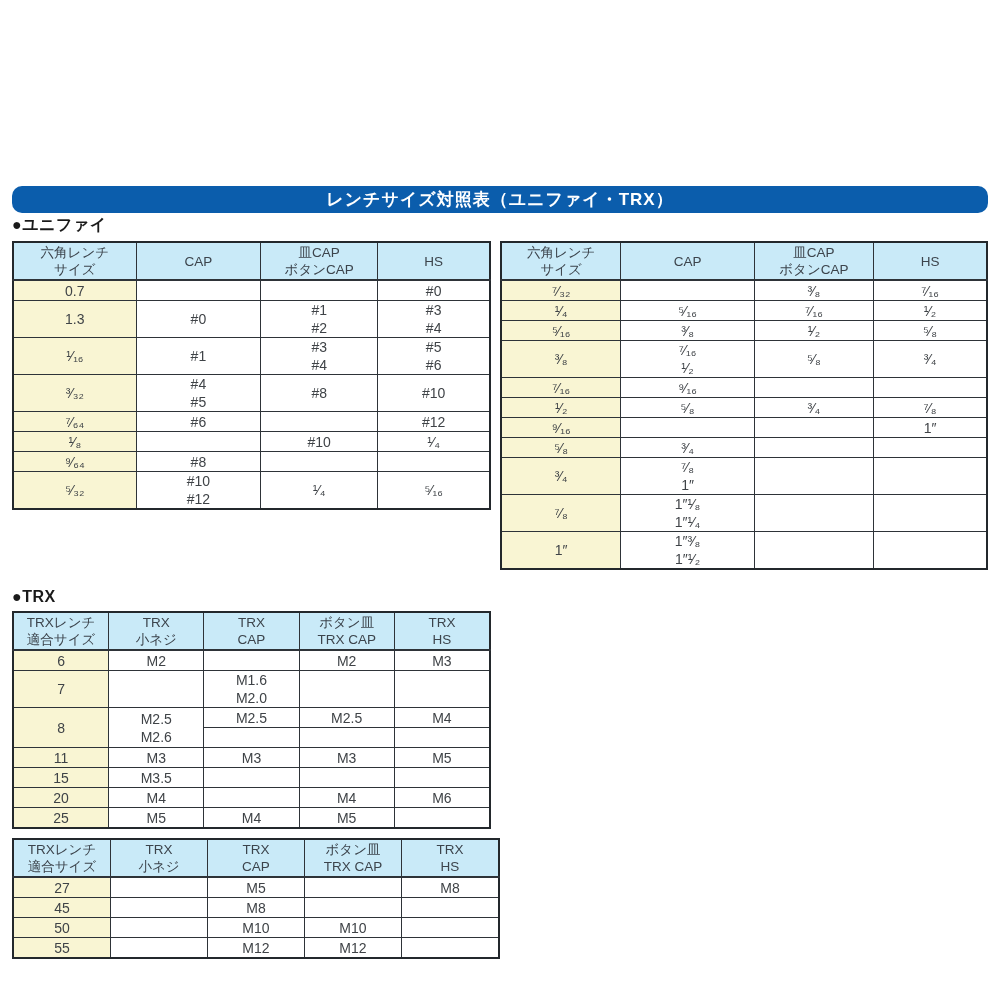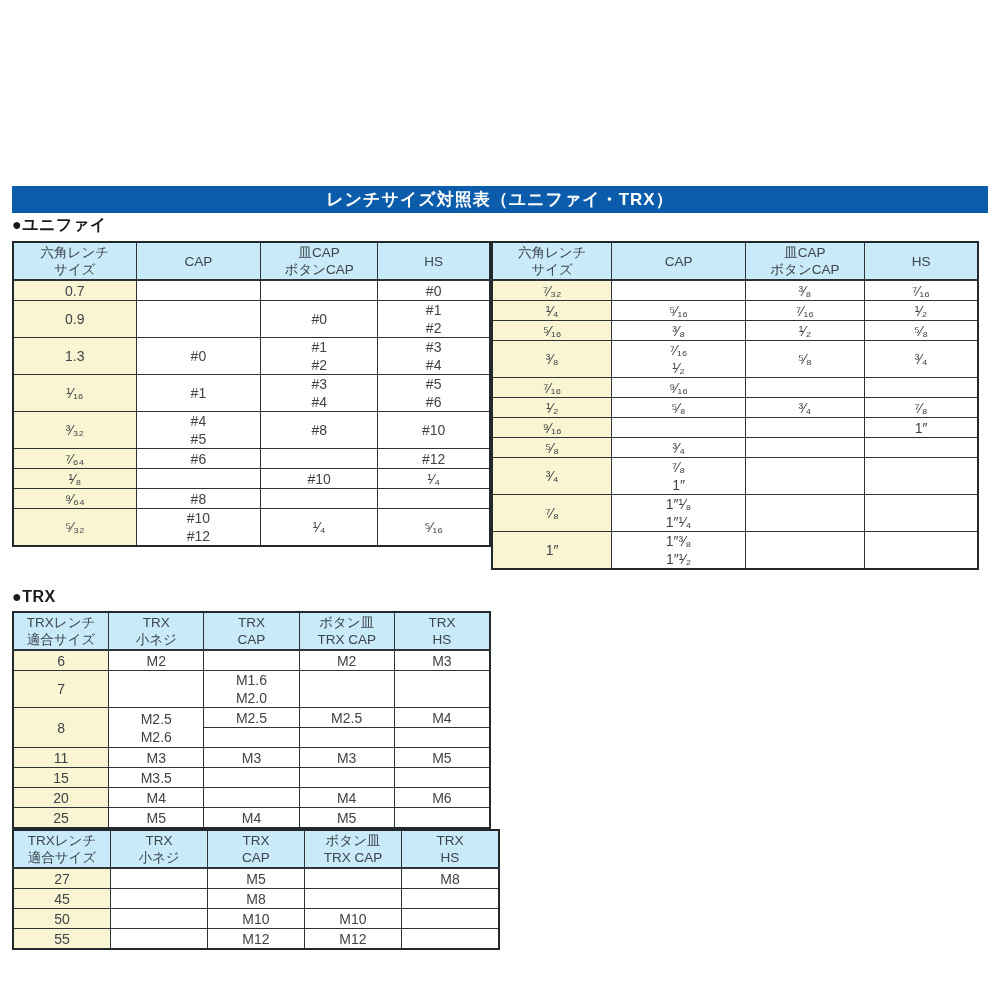--- a/index.html
+++ b/index.html
@@ -6,29 +6,30 @@
   body{
     width:1000px;height:1000px;position:relative;background:#ffffff;
     font-family:"Liberation Sans","DejaVu Sans",sans-serif;
     color:#3f4347;
   }
   .title-bar{
     position:absolute;left:12px;top:186px;width:976px;height:27px;
     background:var(--title-bg,#0b5dac);color:#ffffff;
     font-size:17px;font-weight:bold;text-align:center;line-height:27px;
     letter-spacing:1px;
+    border-radius:10px;
   }
   .section-label{
     position:absolute;left:12px;font-size:16px;font-weight:bold;color:#1a1a1a;
     letter-spacing:0.5px;
   }
   #uni-label{top:215px;}
   #trx-label{top:588px;}
   .tables-row{
-    position:absolute;left:12px;width:976px;display:flex;align-items:flex-start;
+    position:absolute;left:12px;width:976px;display:flex;gap:9px;align-items:flex-start;
   }
   #uni-tables{top:241px;}
   #trx-tables{top:611px;flex-direction:column;}
   table{
     border-collapse:collapse;table-layout:fixed;
     border:2px solid #23282c;
   }
   .tbl-left{width:479px;}
   .tbl-right{width:488px;}
   th,td{
@@ -75,27 +76,20 @@
         </tr>
       </thead>
       <tbody>
         <tr>
           <td class="y">0.7</td>
           <td></td>
           <td></td>
           <td>#0</td>
         </tr>
         <tr>
-          <td class="y">0.9</td>
-          <td></td>
-          <td>#0</td>
-          <td>#1
-#2</td>
-        </tr>
-        <tr>
           <td class="y">1.3</td>
           <td>#0</td>
           <td>#1
 #2</td>
           <td>#3
 #4</td>
         </tr>
         <tr>
           <td class="y">¹⁄₁₆</td>
           <td>#1</td>

